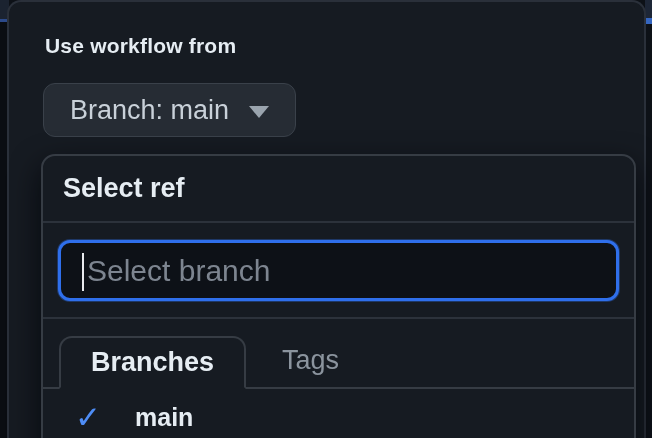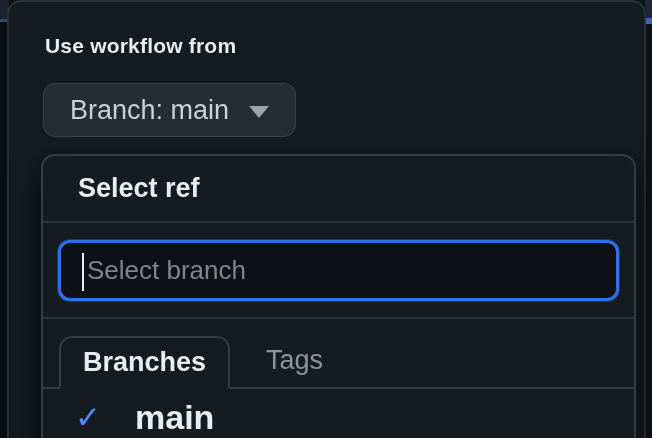--- a/index.html
+++ b/index.html
@@ -44,58 +44,58 @@
 
   
   .menu{
     position:absolute;left:32px;top:152px;width:595px;height:340px;
     box-sizing:border-box;background:#161b22;
     border:2px solid #363c44;border-radius:14px;
     box-shadow:0 12px 30px rgba(1,4,9,.8);
   }
   .menu-header{
     height:67px;box-sizing:border-box;border-bottom:2px solid #2c323b;
-    display:flex;align-items:center;padding-left:35px;
+    display:flex;align-items:center;padding-left:20px;
     font-size:27px;font-weight:bold;color:#e6edf3;
   }
   .menu-filter{position:relative;padding:17px 15px 16px 15px;border-bottom:2px solid #2c323b;}
   .filter-input{
     display:block;width:100%;height:61px;box-sizing:border-box;
     background:#0d1117;border:3px solid #2f6feb;border-radius:12px;
     box-shadow:0 0 0 1px rgba(47,111,235,.35);
-    padding:0 20px 0 26px;color:#e6edf3;font-size:26px;
+    padding:0 20px 0 26px;color:#e6edf3;font-size:30px;
     font-family:inherit;outline:none;
   }
   .filter-input::placeholder{color:#7d8590;}
   .text-caret{
     position:absolute;left:39px;top:30px;width:2px;height:38px;
     background:#e8eaee;
   }
   .menu-tabs{
     height:70px;box-sizing:border-box;border-bottom:2px solid #363c44;
     display:flex;align-items:flex-end;padding-left:16px;
   }
   .tab{
     height:53px;box-sizing:border-box;display:flex;align-items:center;
-    padding:0 22px;font-size:27px;border-radius:13px 13px 0 0;cursor:pointer;
+    padding:0 30px;font-size:27px;border-radius:13px 13px 0 0;cursor:pointer;
   }
   .tab-active{
     border:2px solid #363c44;border-bottom:2px solid #161b22;
     margin-bottom:-2px;background:#161b22;
     color:#e6edf3;font-weight:bold;
   }
   .tab-inactive{color:#8b949e;padding:0 36px;text-align:center;}
   .menu-list{position:relative;}
   .list-item{
     height:56px;display:flex;align-items:center;padding-left:32px;cursor:pointer;
   }
   .check-icon{
     width:34px;color:#4e8df6;font-size:31px;font-weight:bold;line-height:1;
   }
-  .item-label{margin-left:26px;font-size:34px;font-weight:bold;color:#e6edf3;}
+  .item-label{margin-left:26px;font-size:25px;font-weight:bold;color:#e6edf3;}
 </style>
 </head>
 <body>
 
 <div class="edge edge-left">
   <div class="navy-l"></div>
   <div class="blue-l"></div>
 </div>
 <div class="edge edge-right">
   <div class="navy-r"></div>

